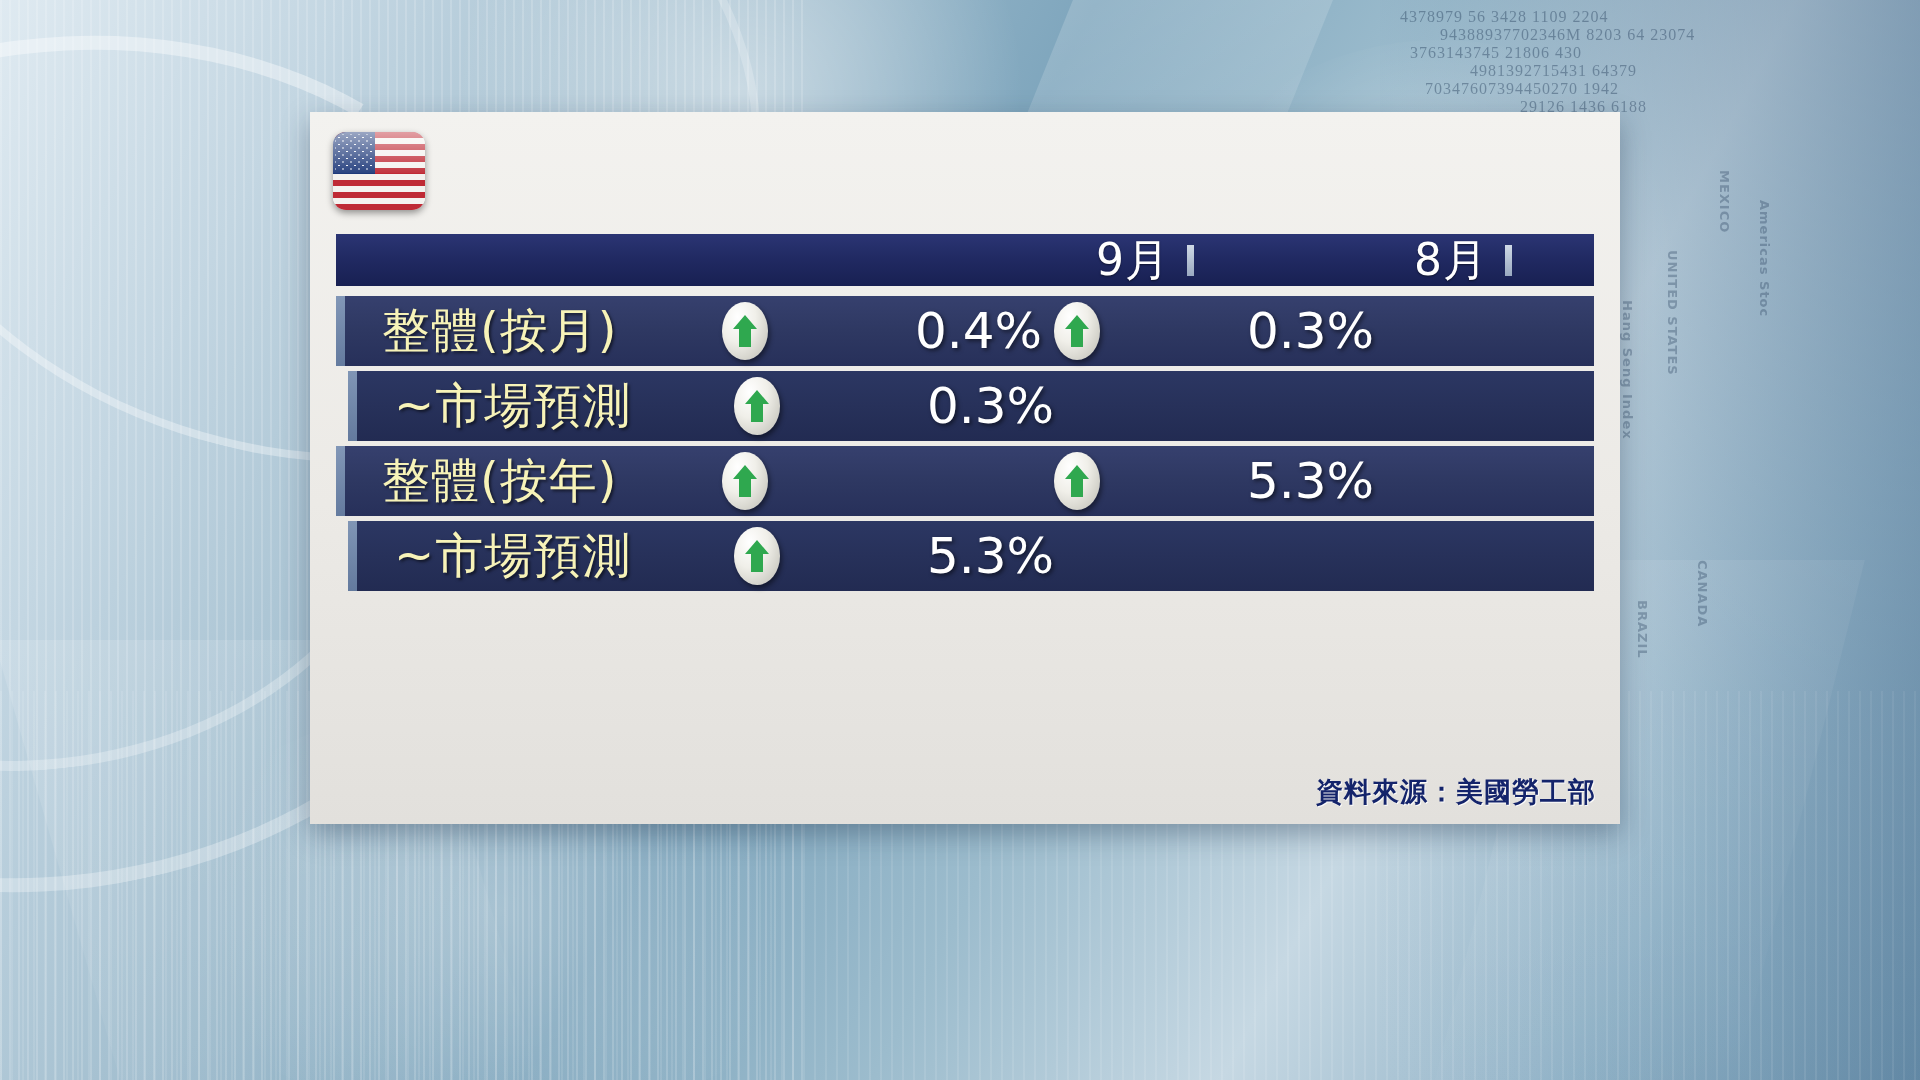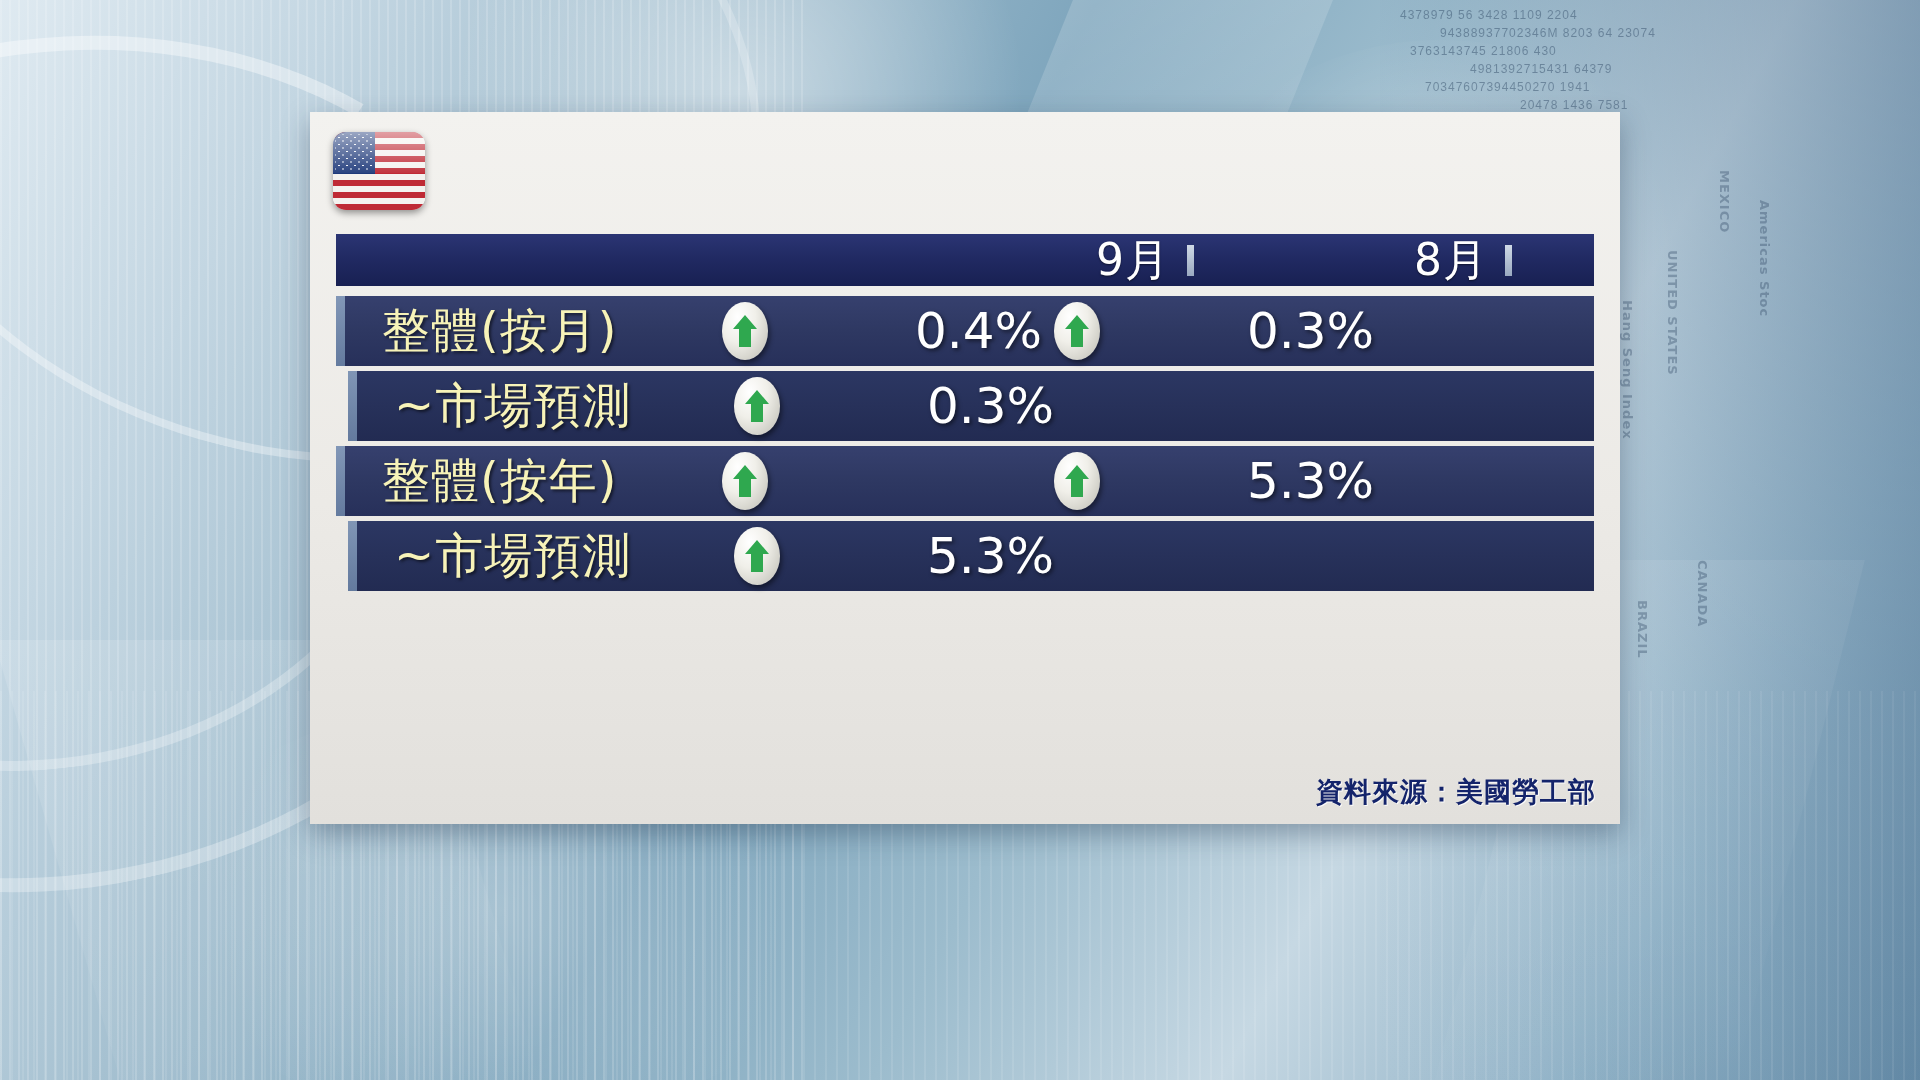--- a/index.html
+++ b/index.html
@@ -71,22 +71,22 @@
   .shard-3{left:1500px;top:560px;width:300px;height:520px;transform:skewX(-14deg);opacity:.30;}
 
   
   .datawall{
     position:absolute;right:0;top:0;width:540px;height:100%;
     background:linear-gradient(250deg,rgba(88,120,150,.55),rgba(150,180,200,.12) 60%,rgba(255,255,255,0));
     overflow:hidden;
   }
   .datawall .num{
     position:absolute;white-space:nowrap;
-    font-family:Liberation Sans, sans-serif;
-    color:rgba(30,55,85,.40);font-size:12px;letter-spacing:1px;
+    font-family:Liberation Serif, serif;
+    color:rgba(30,55,85,.40);font-size:16px;letter-spacing:1px;
   }
   .datawall .vtxt{
     position:absolute;white-space:nowrap;
     font-family:"DejaVu Sans","Liberation Sans",sans-serif;
     color:rgba(40,65,95,.34);font-size:13px;font-weight:bold;
     transform-origin:left top;letter-spacing:1px;
   }
 
   
   .panel{
@@ -205,22 +205,22 @@
   <div class="shard shard-3"></div>
   <div class="glow glow-1"></div>
   <div class="glow glow-2"></div>
   <div class="glow glow-3"></div>
 
   <div class="datawall">
     <div class="num" style="left:20px;top:8px;">4378979 56 3428 1109 2204</div>
     <div class="num" style="left:60px;top:26px;">94388937702346M 8203 64 23074</div>
     <div class="num" style="left:30px;top:44px;">3763143745 21806 430</div>
     <div class="num" style="left:90px;top:62px;">4981392715431 64379</div>
-    <div class="num" style="left:45px;top:80px;">70347607394450270 1941</div>
-    <div class="num" style="left:140px;top:98px;">20478 1436 7581</div>
+    <div class="num" style="left:45px;top:80px;">70347607394450270 1942</div>
+    <div class="num" style="left:140px;top:98px;">29126 1436 6188</div>
     <div class="vtxt" style="left:352px;top:170px;transform:rotate(90deg);">MEXICO</div>
     <div class="vtxt" style="left:392px;top:200px;transform:rotate(90deg);">Americas Stoc</div>
     <div class="vtxt" style="left:300px;top:250px;transform:rotate(90deg);">UNITED STATES</div>
     <div class="vtxt" style="left:255px;top:300px;transform:rotate(90deg);">Hang Seng Index</div>
     <div class="vtxt" style="left:215px;top:330px;transform:rotate(90deg);">Nikkei 225 Average</div>
     <div class="vtxt" style="left:175px;top:360px;transform:rotate(90deg);">FTSE 100 Index</div>
     <div class="vtxt" style="left:135px;top:400px;transform:rotate(90deg);">Dow Jones Indus</div>
     <div class="vtxt" style="left:95px;top:440px;transform:rotate(90deg);">S&amp;P 500 Index</div>
     <div class="vtxt" style="left:330px;top:560px;transform:rotate(90deg);">CANADA</div>
     <div class="vtxt" style="left:270px;top:600px;transform:rotate(90deg);">BRAZIL</div>

